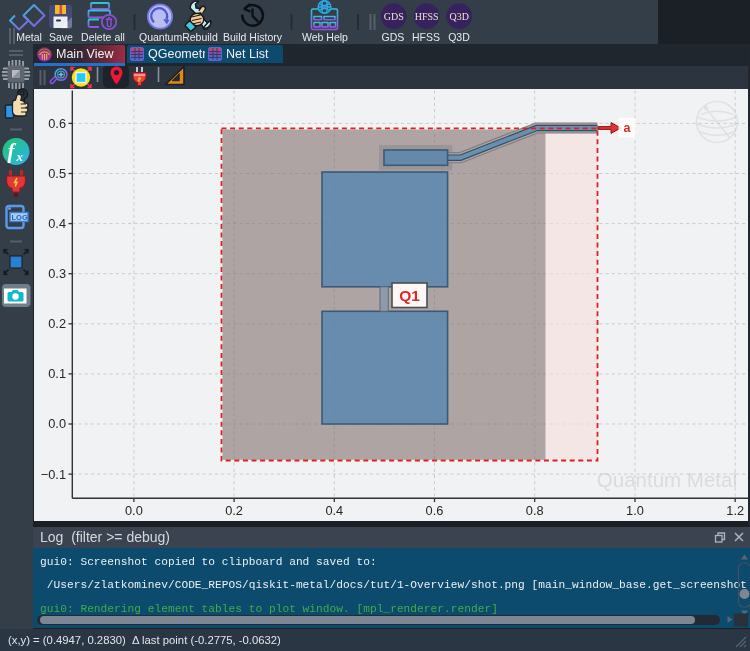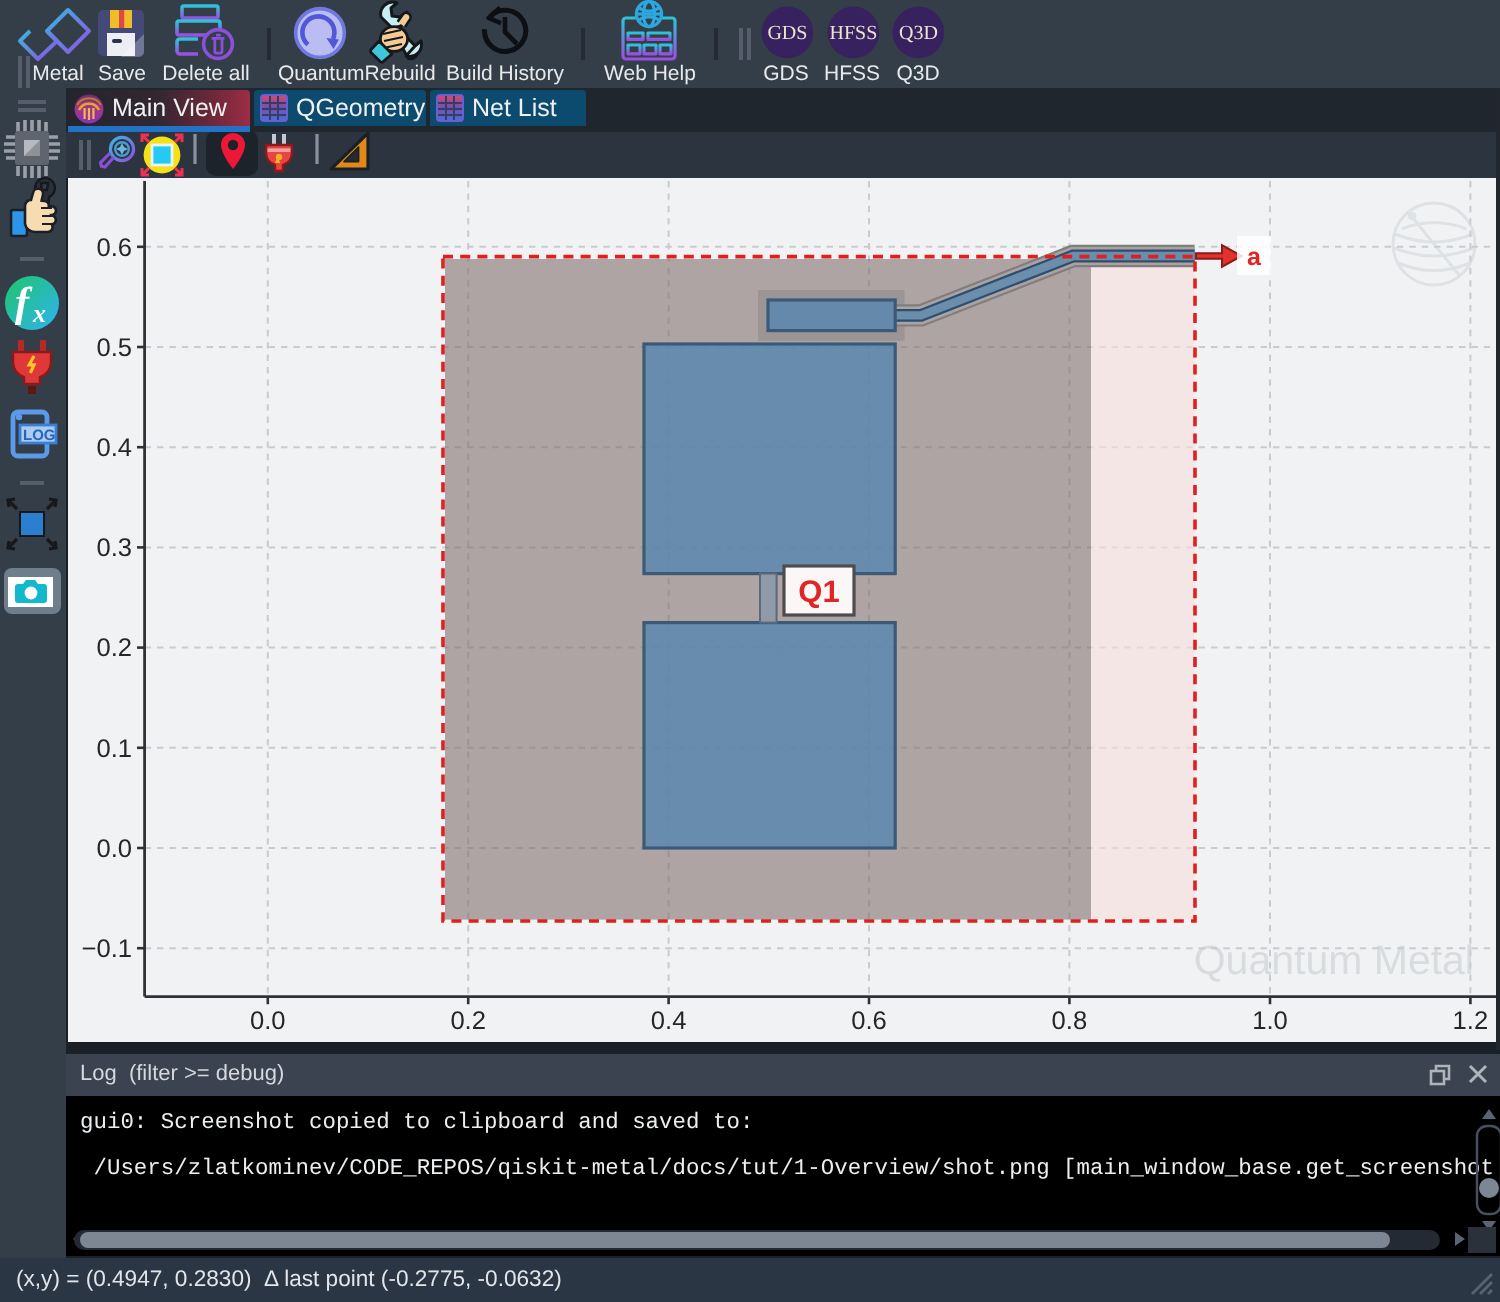--- a/index.html
+++ b/index.html
@@ -1,36 +1,36 @@
 <!DOCTYPE html>
 <html><head>
 <meta charset="utf-8">
 <style>
   html,body{margin:0;padding:0;}
   #root{position:relative;width:750px;height:651px;background:#1b2026;font-family:"Liberation Sans",sans-serif;overflow:hidden;}
   .abs{position:absolute;}
   
-  #toolbar{left:0;top:0;width:750px;height:44px;background:#343e49;}
+  #toolbar{left:0;top:0;width:658px;height:44px;background:#343e49;}
   .tbitem{position:absolute;top:2px;text-align:center;color:#e7e9ec;font-size:10.5px;}
   
   #tabrow{left:33px;top:44px;width:717px;height:22px;background:#20262d;}
   .tab{position:absolute;top:1px;height:18px;display:flex;align-items:center;color:#f0f1f3;font-size:12.5px;background:#0c4a6e;border-radius:2px 2px 0 0;}
   .tab .ticon{margin:0 4px 0 3px;}
   #tabactive{background:linear-gradient(90deg,#23252e 0%,#332731 50%,#6e2839 80%,#9e2c45 100%);}
   #tabactive:after{content:"";position:absolute;left:0;right:0;bottom:-3px;height:3px;background:#2273c8;}
   
   #subbar{left:33px;top:66px;width:717px;height:23px;background:#2c343f;}
   
   #sidebar{left:0;top:44px;width:33px;height:585px;background:#343e49;}
   
   #plot{left:34px;top:89px;width:714px;height:432px;background:#f1f2f3;}
   #plotedge{left:748px;top:44px;width:2px;height:481px;background:#22272f;}
   
-  #logtitle{left:33px;top:527px;width:717px;height:21px;background:#3a434f;color:#d5d9de;font-size:11px;line-height:21px;}
-  #logbody{left:33px;top:548px;width:717px;height:80px;background:#000000;font-family:"Liberation Mono",monospace;font-size:11.2px;color:#eceff1;letter-spacing:0.02px;}
+  #logtitle{left:33px;top:527px;width:717px;height:21px;background:#3a434f;color:#d5d9de;font-size:14px;line-height:21px;}
+  #logbody{left:33px;top:548px;width:717px;height:80px;background:#0c4a6e;font-family:"Liberation Mono",monospace;font-size:11.2px;color:#eceff1;letter-spacing:0.02px;}
   #logbody .ln{position:absolute;left:7px;white-space:pre;}
   #statusbar{left:0;top:629px;width:750px;height:22px;background:#2a3644;color:#e2e5e9;font-size:11.3px;line-height:22px;}
 </style>
 </head>
 <body>
 <div id="root">
   <div id="toolbar" class="abs">
     <svg width="750" height="44" xmlns="http://www.w3.org/2000/svg">
       <defs>
         <linearGradient id="gbp" x1="0" y1="0" x2="1" y2="1">
@@ -180,21 +180,21 @@
         <g stroke="#343d66" stroke-width="1" fill="none">
           <line x1="1" y1="4.5" x2="13" y2="4.5"></line>
             <line x1="1" y1="7.5" x2="13" y2="7.5"></line>
             <line x1="1" y1="10.5" x2="13" y2="10.5"></line>
           <line x1="5" y1="1" x2="5" y2="13"></line>
             <line x1="9" y1="1" x2="9" y2="13"></line>
         </g>
       </svg>
         <span>QGeometry</span>
     </div>
-    <div class="tab" style="left:182px;width:78px">
+    <div class="tab" style="left:172px;width:78px">
       <svg class="ticon" width="14" height="14" xmlns="http://www.w3.org/2000/svg">
         <rect x="0.5" y="0.5" width="13" height="13" rx="1.5" fill="url(#gtbl)" stroke="#6a5fd0"></rect>
         <g stroke="#343d66" stroke-width="1" fill="none">
           <line x1="1" y1="4.5" x2="13" y2="4.5"></line>
             <line x1="1" y1="7.5" x2="13" y2="7.5"></line>
             <line x1="1" y1="10.5" x2="13" y2="10.5"></line>
           <line x1="5" y1="1" x2="5" y2="13"></line>
             <line x1="9" y1="1" x2="9" y2="13"></line>
         </g>
       </svg>
@@ -442,20 +442,21 @@
       <g fill="none" stroke="#aeb4bc" stroke-width="1.3">
         <rect x="2.5" y="8.5" width="6.5" height="6.5"></rect>
         <path d="M5,8.5 L5,6 L11.5,6 L11.5,12.5 L9,12.5"></path>
         <path d="M22,6 L30,14 M30,6 L22,14" stroke-width="1.5"></path>
       </g>
     </svg>
   </div>
   <div id="logbody" class="abs">
     <div class="ln" style="top:7.5px">gui0: Screenshot copied to clipboard and saved to:</div>
     <div class="ln" style="top:31px"> /Users/zlatkominev/CODE_REPOS/qiskit-metal/docs/tut/1-Overview/shot.png [main_window_base.get_screenshot</div>
+    <div class="ln" style="top:54.5px;color:#3cae49">gui0: Rendering element tables to plot window. [mpl_renderer.render]</div>
     <svg width="717" height="80" style="position:absolute;left:0;top:0" xmlns="http://www.w3.org/2000/svg">
 
       <g>
         <path d="M708,11.5 l3.5,-5 l3.5,5 Z" fill="#5a6472"></path>
         <rect x="705.5" y="15" width="12" height="44" rx="5" fill="none" stroke="#46505e" stroke-width="1.2"></rect>
         <circle cx="711.5" cy="46" r="5" fill="#7d8693"></circle>
         <path d="M708,62.5 l3.5,5 l3.5,-5 Z" fill="#5a6472"></path>
       </g>
 
       <g>

